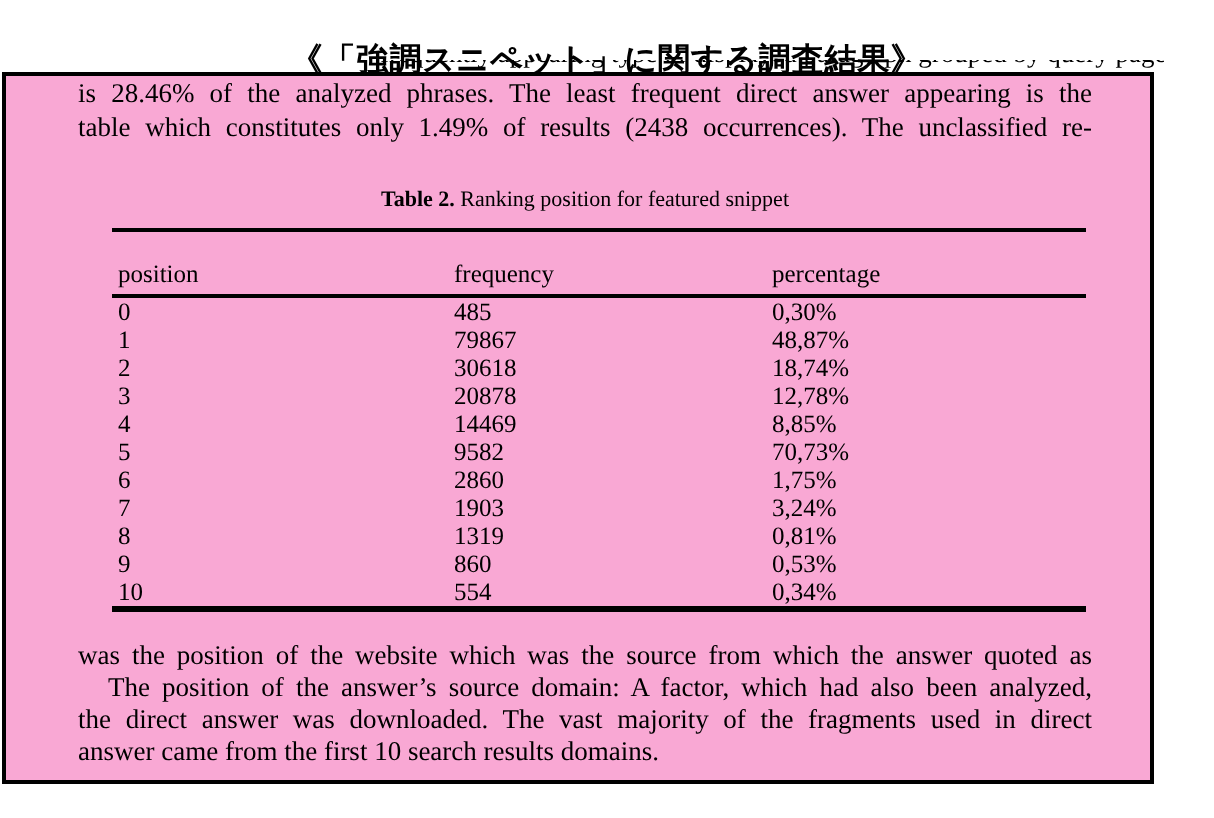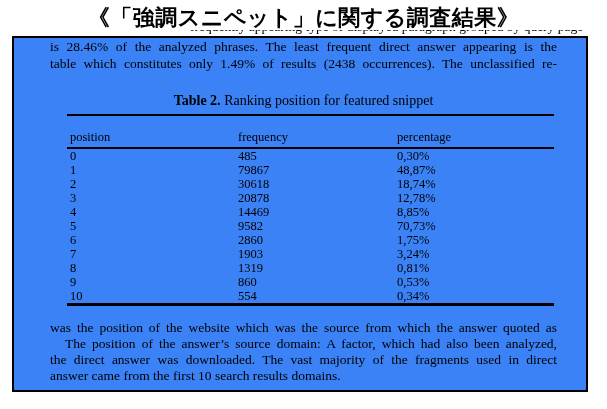--- a/index.html
+++ b/index.html
@@ -5,55 +5,55 @@
   html,body { margin:0; padding:0; }
   body {
     width:607px; height:409px;
     background:#ffffff;
     position:relative;
     font-family:"Liberation Serif", serif;
     color:#000;
     overflow:hidden;
   }
   .jp-title {
-    position:absolute; top:3px; left:0; width:607px;
+    position:absolute; top:20px; left:0; width:607px;
     text-align:center;
     font-family:"Liberation Sans", sans-serif;
     font-weight:bold;
-    font-size:22px;
+    font-size:16px;
     letter-spacing:0.5px;
   }
   
   .clip-strip {
     position:absolute; left:190px; top:30px; width:392px; height:6px;
     overflow:hidden;
   }
   .clip-strip .clip-text {
     font-size:13.5px; line-height:17px; white-space:nowrap;
     margin-top:-12px;
     text-align:justify; text-align-last:justify;
   }
   .frame {
-    position:absolute; left:12px; top:36px;
+    position:absolute; left:1px; top:36px;
     width:572px; height:352px;
     border:2px solid #000;
-    background:#3b82f6;
+    background:#f9a8d4;
     overflow:hidden;
   }
   .content { padding:0 29px 0 36px; }
   .para { font-size:13.5px; }
   .para .ln { line-height:17px; }
   .para .j { text-align:justify; text-align-last:justify; }
   .para .last { text-align:left; }
   .para .indent { padding-left:15px; }
   .para2 { margin-top:14px; }
   .para2 .ln { line-height:16px; }
   .caption {
     margin-top:21px;
-    font-size:14px; line-height:15px;
+    font-size:11px; line-height:15px;
     text-align:center;
   }
   .b { font-weight:bold; }
   table.rank {
     margin:6px 0 0 17px;
     width:487px;
     border-collapse:collapse;
     border-top:2px solid #000;
     border-bottom:3px solid #000;
     font-size:12.5px;

